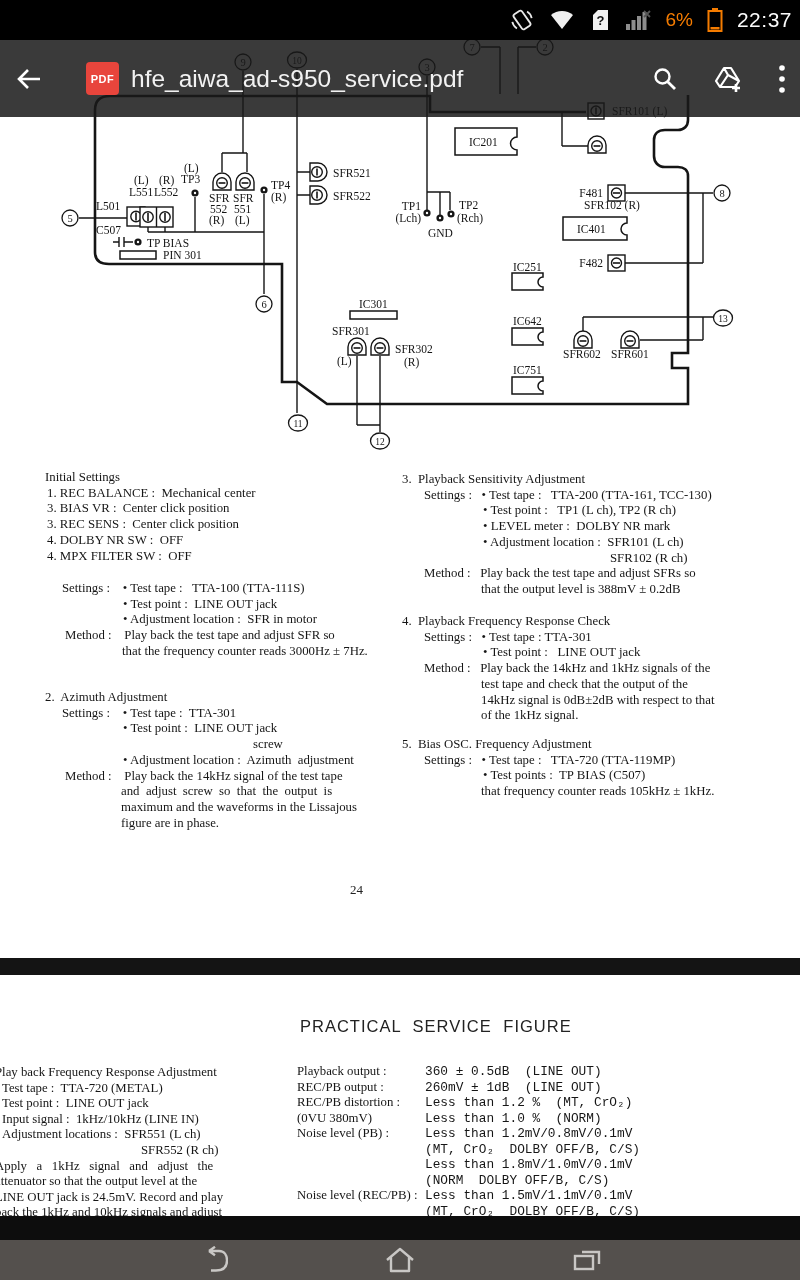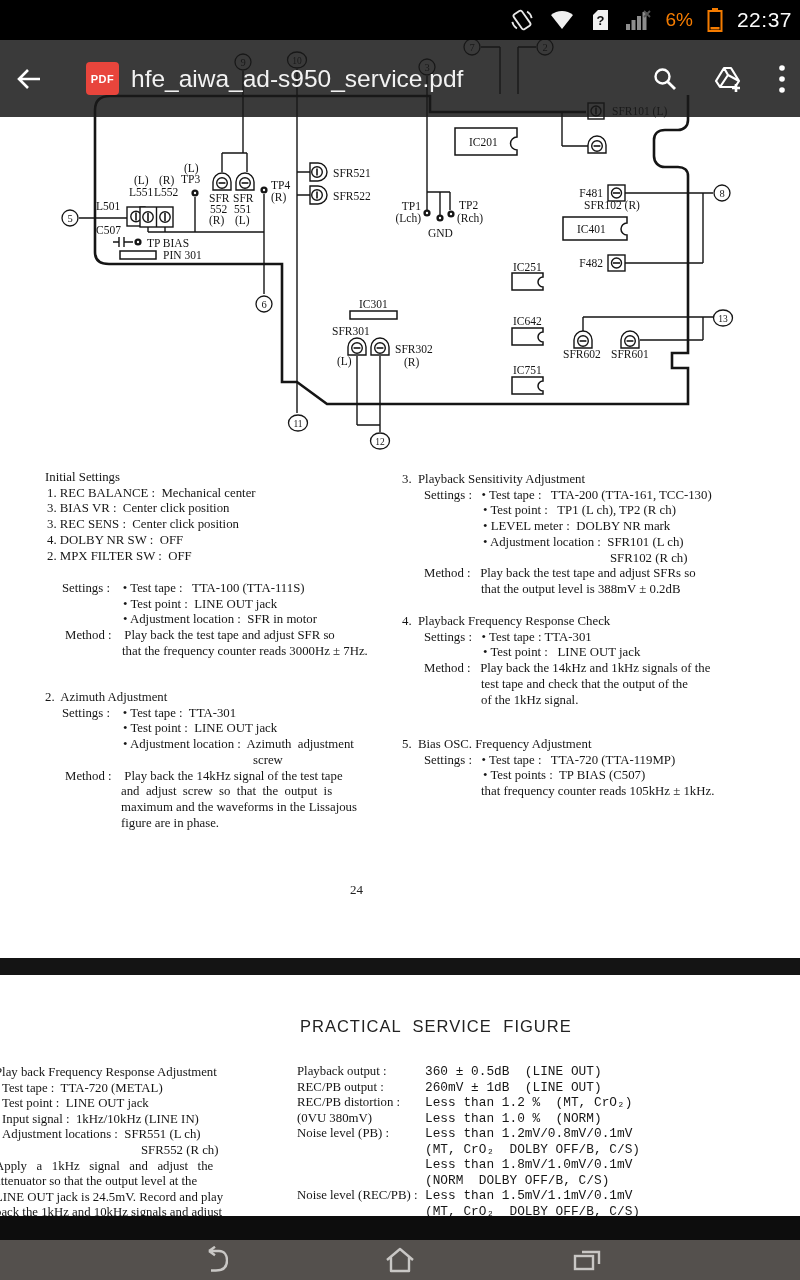--- a/index.html
+++ b/index.html
@@ -239,35 +239,35 @@
           <text x="404" y="326" font-size="11.5" font-family="&quot;Liberation Serif&quot;,serif" fill="#151515">(R)</text>
         </g>
     </svg>
     <div class="pagenum">24</div>
   <div class="tblock" style="left: 45px; top: 430px;">
         <div class="tline" style="padding-left: 0px;">Initial Settings</div>
         <div class="tline" style="padding-left: 2px;">1. REC BALANCE :  Mechanical center</div>
         <div class="tline" style="padding-left: 2px;">3. BIAS VR :  Center click position</div>
         <div class="tline" style="padding-left: 2px;">3. REC SENS :  Center click position</div>
         <div class="tline" style="padding-left: 2px;">4. DOLBY NR SW :  OFF</div>
-        <div class="tline" style="padding-left: 2px;">2. MPX FILTER SW :  OFF</div>
+        <div class="tline" style="padding-left: 2px;">4. MPX FILTER SW :  OFF</div>
       </div>
       <div class="tblock" style="left: 45px; top: 541px;">
         <div class="tline" style="padding-left: 17px;">Settings :    • Test tape :   TTA-100 (TTA-111S)</div>
         <div class="tline" style="padding-left: 78px;">• Test point :  LINE OUT jack</div>
         <div class="tline" style="padding-left: 78px;">• Adjustment location :  SFR in motor</div>
         <div class="tline" style="padding-left: 20px;">Method :    Play back the test tape and adjust SFR so</div>
         <div class="tline" style="padding-left: 77px;">that the frequency counter reads 3000Hz ± 7Hz.</div>
       </div>
       <div class="tblock" style="left: 45px; top: 650px;">
         <div class="tline" style="padding-left: 0px;">2.  Azimuth Adjustment</div>
         <div class="tline" style="padding-left: 17px;">Settings :    • Test tape :  TTA-301</div>
         <div class="tline" style="padding-left: 78px;">• Test point :  LINE OUT jack</div>
+        <div class="tline" style="padding-left: 208px;">screw</div>
         <div class="tline" style="padding-left: 78px;">• Adjustment location :  Azimuth  adjustment</div>
-        <div class="tline" style="padding-left: 208px;">screw</div>
         <div class="tline" style="padding-left: 20px;">Method :    Play back the 14kHz signal of the test tape</div>
         <div class="tline" style="padding-left: 76px;">and  adjust  screw  so  that  the  output  is</div>
         <div class="tline" style="padding-left: 76px;">maximum and the waveforms in the Lissajous</div>
         <div class="tline" style="padding-left: 76px;">figure are in phase.</div>
       </div>
       <div class="tblock" style="left: 402px; top: 432px;">
         <div class="tline" style="padding-left: 0px;">3.  Playback Sensitivity Adjustment</div>
         <div class="tline" style="padding-left: 22px;">Settings :   • Test tape :   TTA-200 (TTA-161, TCC-130)</div>
         <div class="tline" style="padding-left: 81px;">• Test point :   TP1 (L ch), TP2 (R ch)</div>
         <div class="tline" style="padding-left: 81px;">• LEVEL meter :  DOLBY NR mark</div>
@@ -275,20 +275,21 @@
         <div class="tline" style="padding-left: 208px;">SFR102 (R ch)</div>
         <div class="tline" style="padding-left: 22px;">Method :   Play back the test tape and adjust SFRs so</div>
         <div class="tline" style="padding-left: 79px;">that the output level is 388mV ± 0.2dB</div>
       </div>
       <div class="tblock" style="left: 402px; top: 574px;">
         <div class="tline" style="padding-left: 0px;">4.  Playback Frequency Response Check</div>
         <div class="tline" style="padding-left: 22px;">Settings :   • Test tape : TTA-301</div>
         <div class="tline" style="padding-left: 81px;">• Test point :   LINE OUT jack</div>
         <div class="tline" style="padding-left: 22px;">Method :   Play back the 14kHz and 1kHz signals of the</div>
         <div class="tline" style="padding-left: 79px;">test tape and check that the output of the</div>
+        <div class="tline" style="padding-left: 79px;">14kHz signal is 0dB±2dB with respect to that</div>
         <div class="tline" style="padding-left: 79px;">of the 1kHz signal.</div>
       </div>
       <div class="tblock" style="left: 402px; top: 697px;">
         <div class="tline" style="padding-left: 0px;">5.  Bias OSC. Frequency Adjustment</div>
         <div class="tline" style="padding-left: 22px;">Settings :   • Test tape :   TTA-720 (TTA-119MP)</div>
         <div class="tline" style="padding-left: 81px;">• Test points :  TP BIAS (C507)</div>
         <div class="tline" style="padding-left: 79px;">that frequency counter reads 105kHz ± 1kHz.</div>
       </div>
     </div>
 

